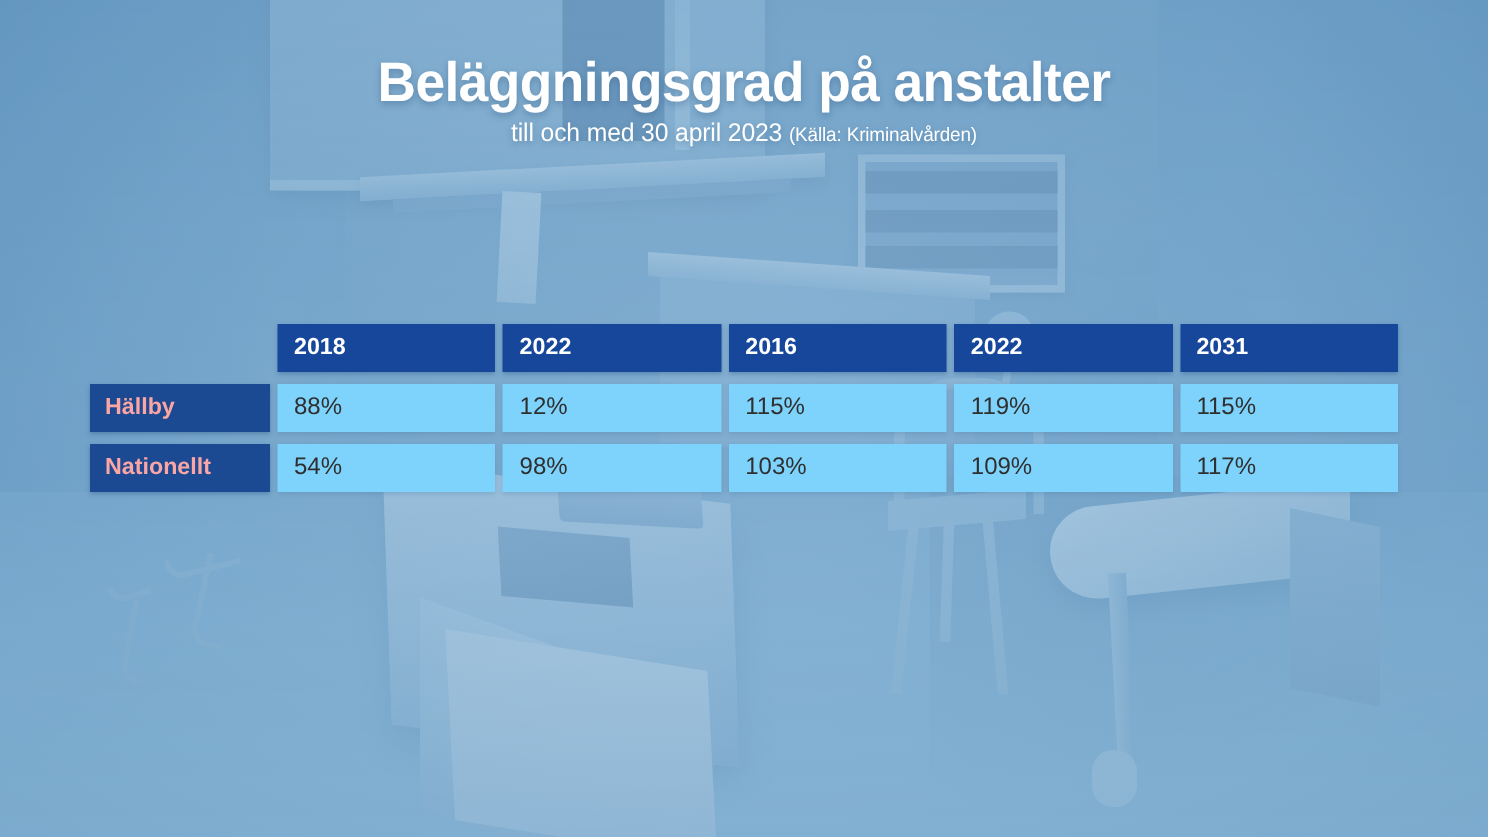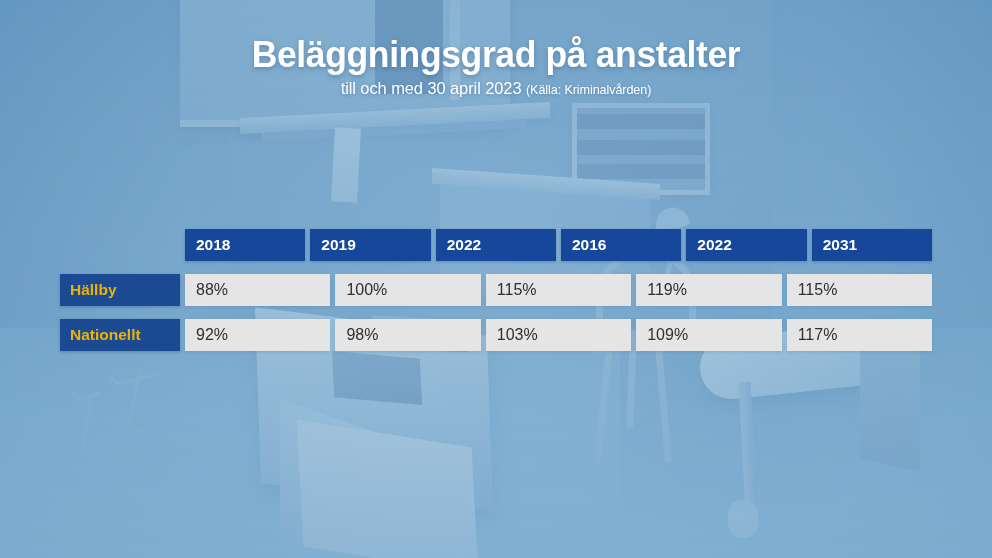--- a/index.html
+++ b/index.html
@@ -299,29 +299,28 @@
   .table {
     position: absolute;
     left: 60px;
     top: 216px;
     width: 872px;
   }
   .row {
     display: flex;
     align-items: flex-end;
     margin-bottom: 8px;
-    margin-top: 13px;
   }
   .row:last-child { margin-bottom: 0; }
 
   .label-cell {
     width: 120px;
     flex: 0 0 120px;
     background: #1b4a92;
-    color: #eab308;
+    color: #fca5a5;
     font-size: 15.5px;
     font-weight: bold;
     display: flex;
     align-items: center;
     padding-left: 10px;
     box-sizing: border-box;
     height: 32px;
     box-shadow: 0 1px 3px rgba(30,70,120,.35);
   }
   .label-cell.empty {
@@ -345,21 +344,21 @@
     font-size: 16px;
   }
   .head-cell {
     background: #17479a;
     color: #ffffff;
     font-weight: bold;
     font-size: 15.5px;
     box-shadow: 0 1px 3px rgba(30,70,120,.35);
   }
   .data-cell {
-    background: #e5e5e5;
+    background: #7dd3fc;
     color: #2f2f2f;
     font-weight: normal;
     box-shadow: 0 1px 3px rgba(60,100,140,.22);
   }
 </style>
 </head>
 <body>
 
 <div id="stage">
 
@@ -425,43 +424,42 @@
         <span class="src">(Källa: Kriminalvården)</span>
       </div>
     </div>
 
     <div class="table">
 
       <div class="row">
         <div class="label-cell empty"></div>
         <div class="cells">
           <div class="cell head-cell">2018</div>
-          <div class="cell head-cell">2019</div>
           <div class="cell head-cell">2022</div>
           <div class="cell head-cell">2016</div>
           <div class="cell head-cell">2022</div>
           <div class="cell head-cell">2031</div>
         </div>
       </div>
 
       <div class="row">
         <div class="label-cell">Hällby</div>
         <div class="cells">
           <div class="cell data-cell">88%</div>
-          <div class="cell data-cell">100%</div>
+          <div class="cell data-cell">12%</div>
           <div class="cell data-cell">115%</div>
           <div class="cell data-cell">119%</div>
           <div class="cell data-cell">115%</div>
         </div>
       </div>
 
       <div class="row">
         <div class="label-cell">Nationellt</div>
         <div class="cells">
-          <div class="cell data-cell">92%</div>
+          <div class="cell data-cell">54%</div>
           <div class="cell data-cell">98%</div>
           <div class="cell data-cell">103%</div>
           <div class="cell data-cell">109%</div>
           <div class="cell data-cell">117%</div>
         </div>
       </div>
 
     </div>
   </div>
 </div>

